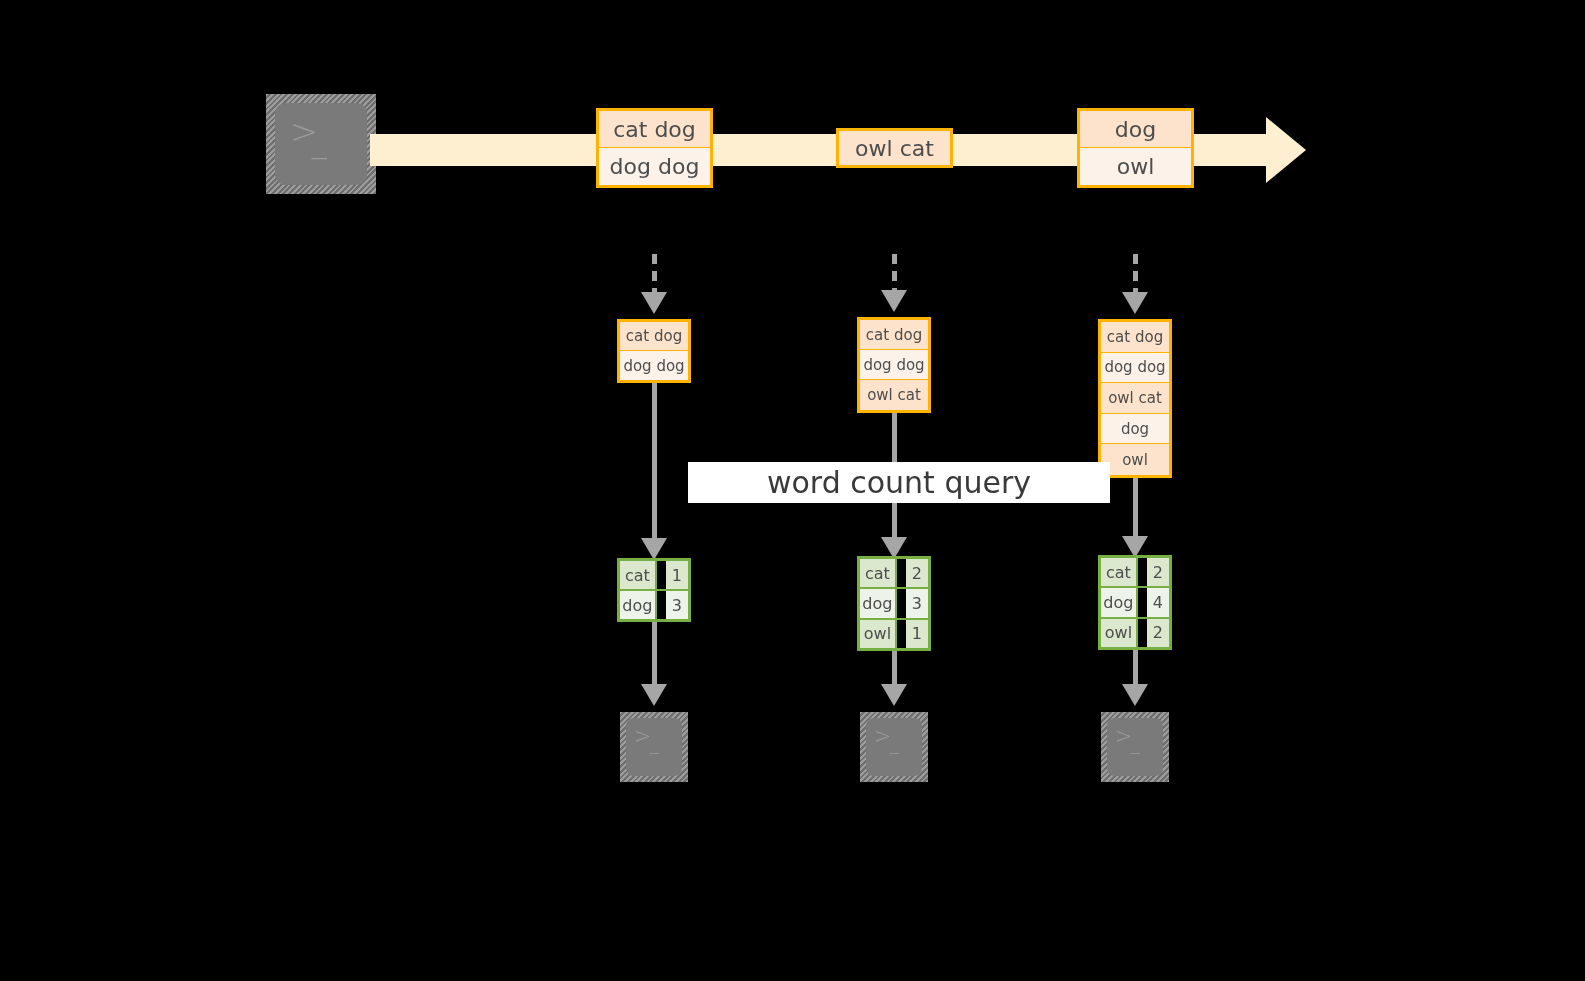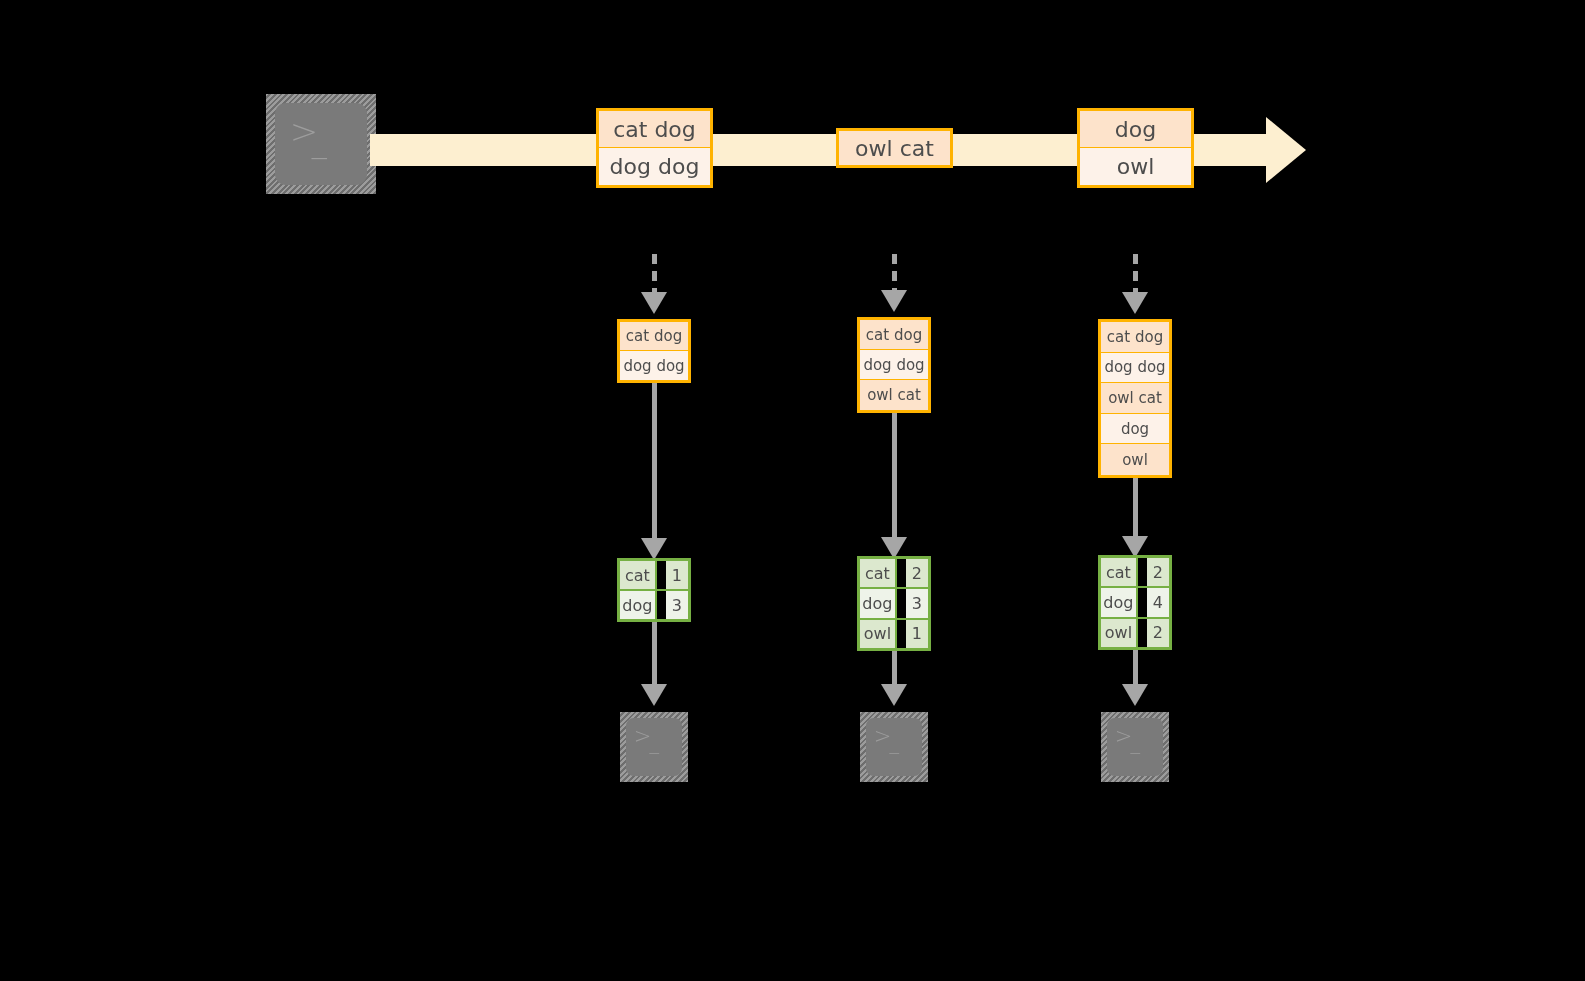--- a/index.html
+++ b/index.html
@@ -271,14 +271,17 @@
   <div class="vline" style="left:1133px; top:650px; height:38px;"></div>
   <div class="vhead" style="left:1122px; top:684px;"></div>
 
   <div class="term term-small" style="left:1101px; top:712px; width:68px; height:70px;">
     <div class="inner">
       <span class="prompt" style="left:14%; top:14%; font-size:21px;">&gt;</span>
       <span class="prompt" style="left:42%; top:26%; font-size:19px;">_</span>
     </div>
   </div>
 
+  <div class="banner" style="left:688px; top:462px; width:422px; height:41px; font-size:30px;">
+    <span>word count query</span>
+  </div>
 
 </div>
 
 </body></html>

